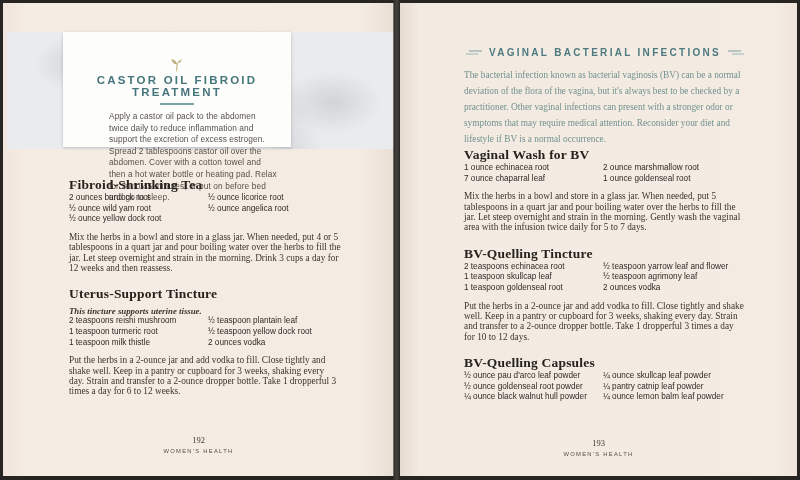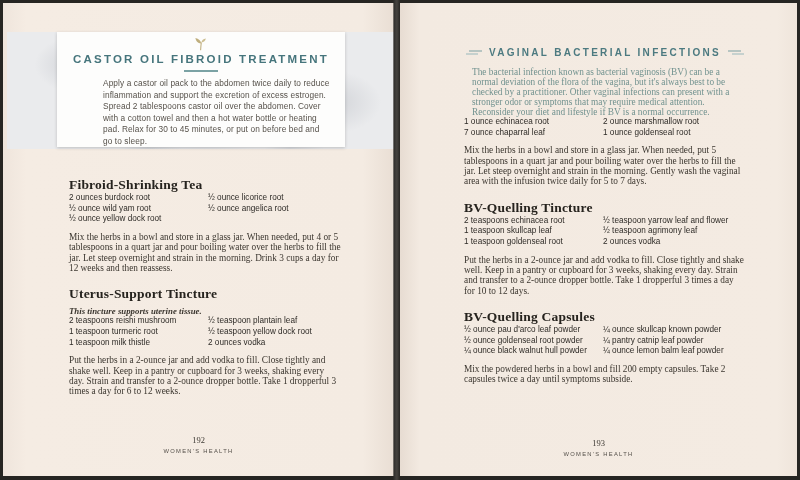--- a/index.html
+++ b/index.html
@@ -18,22 +18,22 @@
   
   .marble-band { position:absolute; left:4px; top:29px; right:0; height:117px;
     background:
       radial-gradient(ellipse 60px 40px at 18% 28%, rgba(150,155,165,.30), transparent 70%),
       radial-gradient(ellipse 70px 45px at 84% 60%, rgba(145,150,160,.28), transparent 70%),
       radial-gradient(ellipse 90px 50px at 50% 85%, rgba(150,155,165,.20), transparent 70%),
       linear-gradient(115deg, transparent 38%, rgba(140,146,156,.22) 44%, transparent 52%),
       linear-gradient(70deg, transparent 60%, rgba(140,146,156,.18) 66%, transparent 74%),
       #eaebed;
   }
-  .treatment-card { position:absolute; left:54px; top:29px; width:288px; height:115px;
-    background:#fdfdfc; box-shadow:0 1px 3px rgba(60,60,60,.25); text-align:center; padding:4px 14px 0; }
+  .treatment-card { position:absolute; left:60px; top:29px; width:228px; height:115px;
+    background:#fdfdfc; box-shadow:0 1px 3px rgba(60,60,60,.25); text-align:center; padding:25px 14px 0; }
   .leaf-icon { display:block; margin:0 auto 2px; }
   .card-title { font-size:11.5px; font-weight:bold; letter-spacing:2.2px; color:#46757c; }
   .card-divider { width:34px; height:2px; background:#7ba2a4; margin:5px auto 6px; }
   .card-body { font-size:8.3px; line-height:11.6px; color:#56514a; text-align:left; letter-spacing:.1px;margin-left:32px; }
 
   .lp-content { position:absolute; left:66px; top:174px; width:272px; }
   .recipe h3 { font-family:"Liberation Serif", serif; font-size:13.5px; font-weight:bold; color:#26231e; letter-spacing:.2px; }
   .recipe-note { font-family:"Liberation Serif", serif; font-style:italic; font-weight:bold; font-size:8.8px; color:#3b362f; margin-top:4px; }
   .ingredients { display:flex; margin-top:0; }
   .ingredients ul { list-style:none; }
@@ -49,21 +49,21 @@
   .running-title { font-size:5.8px; letter-spacing:1.3px; color:#55504a; display:block; margin-top:3px; }
 
   
   .rp-content { position:absolute; left:64px; top:44px; width:282px; }
   .chapter-title-row { display:flex; align-items:center; justify-content:center; gap:7px; }
   .chapter-title { font-size:10px; font-weight:bold; letter-spacing:2.3px; color:#4c7a80; white-space:nowrap; }
   .ornament { width:16px; height:7px; position:relative; flex:none; }
   .ornament::before { content:""; position:absolute; top:1px; left:3px; right:0; height:2px; background:#b7c5c2; }
   .ornament::after  { content:""; position:absolute; top:4px; left:0; right:4px; height:2px; background:#c6d1ce; }
   .ornament.flip { transform:scaleX(-1); }
-  .chapter-intro { font-family:"Liberation Serif", serif; font-size:9.3px; line-height:10px; color:#71928f; margin-top:9px;margin-left:8px; }
+  .chapter-intro { font-family:"Liberation Serif", serif; font-size:9.3px; line-height:16px; color:#71928f; margin-top:9px; }
   .rp-content .recipe:first-of-type { margin-top:16px; }
 </style>
 </head>
 <body>
 
 <div class="spread">
 
   <div class="page left">
     <div class="marble-band"></div>
 
@@ -128,20 +128,21 @@
     <div class="rp-content">
 
       <div class="chapter-title-row">
         <span class="ornament"></span>
         <span class="chapter-title">VAGINAL BACTERIAL INFECTIONS</span>
         <span class="ornament flip"></span>
       </div>
       <p class="chapter-intro">The bacterial infection known as bacterial vaginosis (BV) can be a normal deviation of the flora of the vagina, but it's always best to be checked by a practitioner. Other vaginal infections can present with a stronger odor or symptoms that may require medical attention. Reconsider your diet and lifestyle if BV is a normal occurrence.</p>
 
       <div class="recipe">
+        <h3>Vaginal Wash for BV</h3>
         <div class="ingredients">
           <ul class="c1">
             <li>1 ounce echinacea root</li>
             <li>7 ounce chaparral leaf</li>
           </ul>
           <ul class="c2">
             <li>2 ounce marshmallow root</li>
             <li>1 ounce goldenseal root</li>
           </ul>
         </div>
@@ -167,26 +168,25 @@
 
       <div class="recipe">
         <h3>BV-Quelling Capsules</h3>
         <div class="ingredients">
           <ul class="c1">
             <li>½ ounce pau d'arco leaf powder</li>
             <li>½ ounce goldenseal root powder</li>
             <li>¼ ounce black walnut hull powder</li>
           </ul>
           <ul class="c2">
-            <li>¼ ounce skullcap known powder</li>
+            <li>¼ ounce skullcap leaf powder</li>
             <li>¼ pantry catnip leaf powder</li>
             <li>¼ ounce lemon balm leaf powder</li>
           </ul>
         </div>
-        <p class="instructions">Mix the powdered herbs in a bowl and fill 200 empty capsules. Take 2 capsules twice a day until symptoms subside.</p>
       </div>
 
     </div>
 
     <div class="footer">
       <span class="page-number">193</span>
       <span class="running-title">WOMEN'S HEALTH</span>
     </div>
   </div>
 

